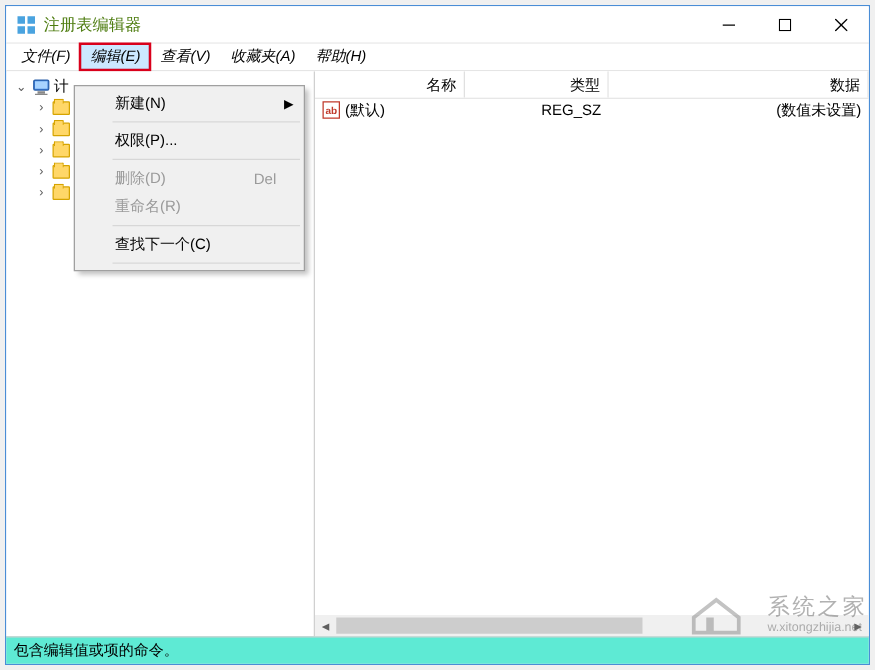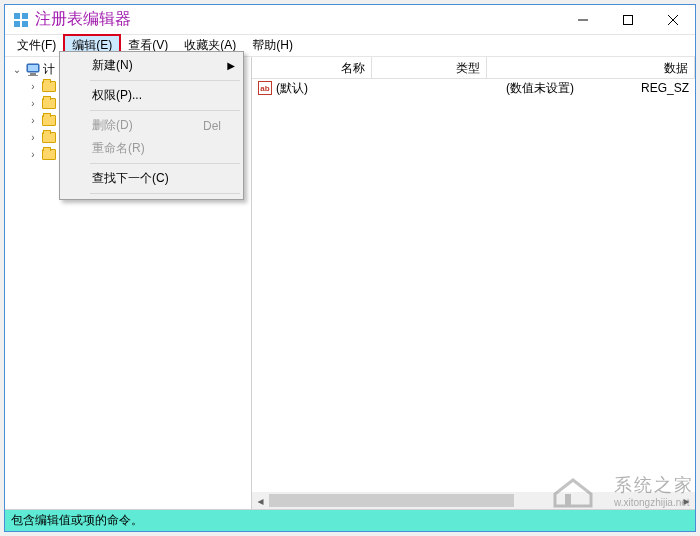--- a/index.html
+++ b/index.html
@@ -2,25 +2,25 @@
 <html><head>
 <meta charset="utf-8">
 <style>
 * { margin: 0; padding: 0; box-sizing: border-box; font-family: "Microsoft YaHei", "Segoe UI", Tahoma, sans-serif; font-size: 12px; }
 body { background: #f0f0f0; width: 700px; height: 536px; overflow: hidden; position: relative; }
 
 .window { width: 692px; height: 528px; margin: 4px; background: #fff; border: 1px solid #4a8dd6; position: relative; display: flex; flex-direction: column; }
 
 .titlebar { height: 30px; background: #fff; display: flex; align-items: center; padding-left: 8px; border-bottom: 1px solid #e5e5e5; }
 .titlebar .icon { width: 16px; height: 16px; margin-right: 6px; }
-.titlebar .title { flex: 1; color: #a21caf; font-size: 16px; }
+.titlebar .title { flex: 1; color: #4d7c0f; font-size: 13px; }
 .titlebar .win-controls { display: flex; }
 .titlebar .win-btn { width: 45px; height: 30px; display: flex; align-items: center; justify-content: center; color: #000; }
 
-.menubar { height: 22px; display: flex; align-items: stretch; padding: 0 4px; background: #fff; border-bottom: 1px solid #e5e5e5; }
+.menubar { height: 22px; display: flex; align-items: stretch; padding: 0 4px; background: #fff; border-bottom: 1px solid #e5e5e5; font-style: italic; }
 .menubar .menu-item { padding: 0 8px; display: flex; align-items: center; cursor: default; }
 .menubar .menu-item.active { background: #cce8ff; border: 1px solid #99d1ff; padding: 0 7px; }
 .menubar .menu-item.active.red-hl { outline: 2px solid #d9001b; outline-offset: -1px; background: #cce8ff; }
 
 .content { flex: 1; display: flex; position: relative; overflow: hidden; }
 
 .tree-pane { width: 247px; border-right: 1px solid #d0d0d0; background: #fff; padding: 4px 0 0 4px; position: relative; }
 .tree-row { display: flex; align-items: center; height: 17px; padding-left: 0; }
 .tree-row .expander { width: 16px; text-align: center; color: #5a5a5a; font-size: 10px; user-select: none; }
 .tree-row .node-icon { width: 16px; height: 16px; display: inline-flex; align-items: center; justify-content: center; margin-right: 2px; }
@@ -42,21 +42,21 @@
 .reg-icon { width: 14px; height: 14px; }
 .reg-icon .box { width: 14px; height: 14px; background: #fff; border: 1px solid #c0392b; display: flex; align-items: center; justify-content: center; font-size: 8px; color: #c0392b; font-weight: bold; }
 
 .hscroll { height: 17px; background: #f0f0f0; display: flex; align-items: center; }
 .hscroll .arrow { width: 17px; height: 17px; background: #f0f0f0; display: flex; align-items: center; justify-content: center; color: #606060; }
 .hscroll .track { flex: 1; height: 17px; background: #f0f0f0; position: relative; }
 .hscroll .thumb { position: absolute; left: 0; top: 2px; height: 13px; width: 60%; background: #cdcdcd; }
 
 .statusbar { height: 22px; background: #5eead4; border-top: 1px solid #d0d0d0; display: flex; align-items: center; padding: 0 6px; }
 
-.dropdown { position: absolute; left: 59px; top: 51px; width: 185px; background: #f0f0f0; border: 1px solid #a0a0a0; box-shadow: 3px 3px 4px rgba(0,0,0,.25); padding: 2px; z-index: 10; }
+.dropdown { position: absolute; left: 59px; top: 68px; width: 185px; background: #f0f0f0; border: 1px solid #a0a0a0; box-shadow: 3px 3px 4px rgba(0,0,0,.25); padding: 2px; z-index: 10; }
 .dropdown .dd-item { height: 23px; display: flex; align-items: center; padding: 0 28px 0 30px; position: relative; }
 .dropdown .dd-item.disabled { color: #9a9a9a; }
 .dropdown .dd-item .shortcut { position: absolute; right: 20px; }
 .dropdown .dd-item .submenu-arrow { position: absolute; right: 6px; font-size: 10px; }
 .dropdown .dd-sep { height: 1px; background: #d7d7d7; margin: 3px 1px 3px 28px; }
 .dropdown .dd-item.red-hl { outline: 2px solid #d9001b; outline-offset: -1px; }
 
 .watermark { position: absolute; right: 6px; bottom: 28px; opacity: 0.5; display: flex; align-items: center; gap: 19px; color: #666; }
 .watermark .logo { width: 44px; height: 34px; }
 .watermark .txt { font-family: "SimSun", serif; letter-spacing: 2px; font-size: 18px; }
@@ -167,22 +167,22 @@
       </div>
       <div class="list-body">
         <div id="list-rows">
             <div class="list-row">
               <div class="cell col-name">
                 <span class="reg-icon">
                   <span class="box">ab</span>
                 </span>
                 <span>(默认)</span>
               </div>
+              <div class="cell col-type">REG_SZ</div>
               <div class="cell col-data">(数值未设置)</div>
-              <div class="cell col-type">REG_SZ</div>
             </div>
           </div>
       </div>
       <div class="hscroll">
         <div class="arrow">◂</div>
         <div class="track">
             <div class="thumb"></div>
           </div>
         <div class="arrow">▸</div>
       </div>

